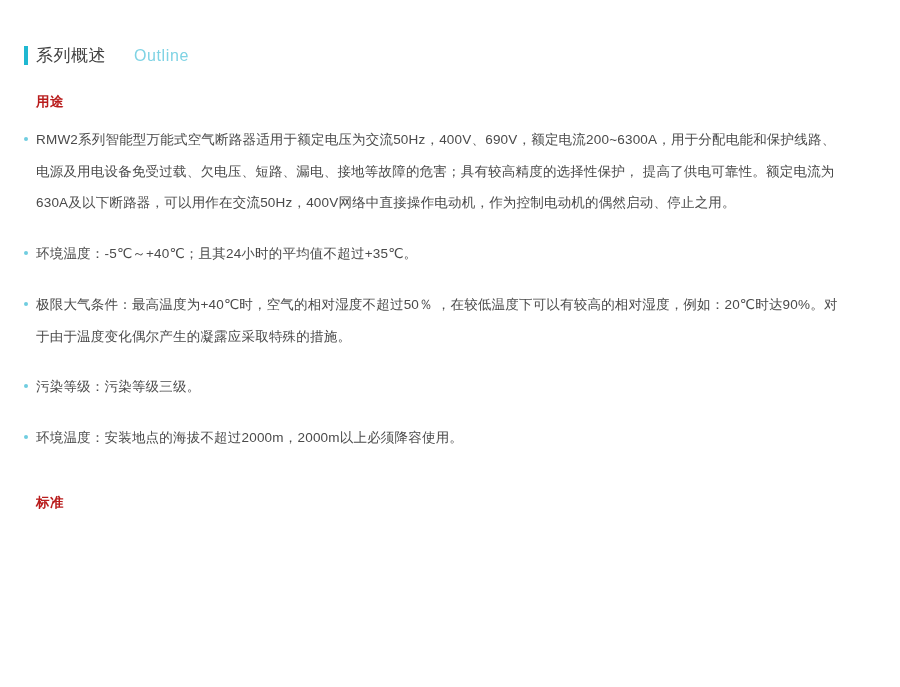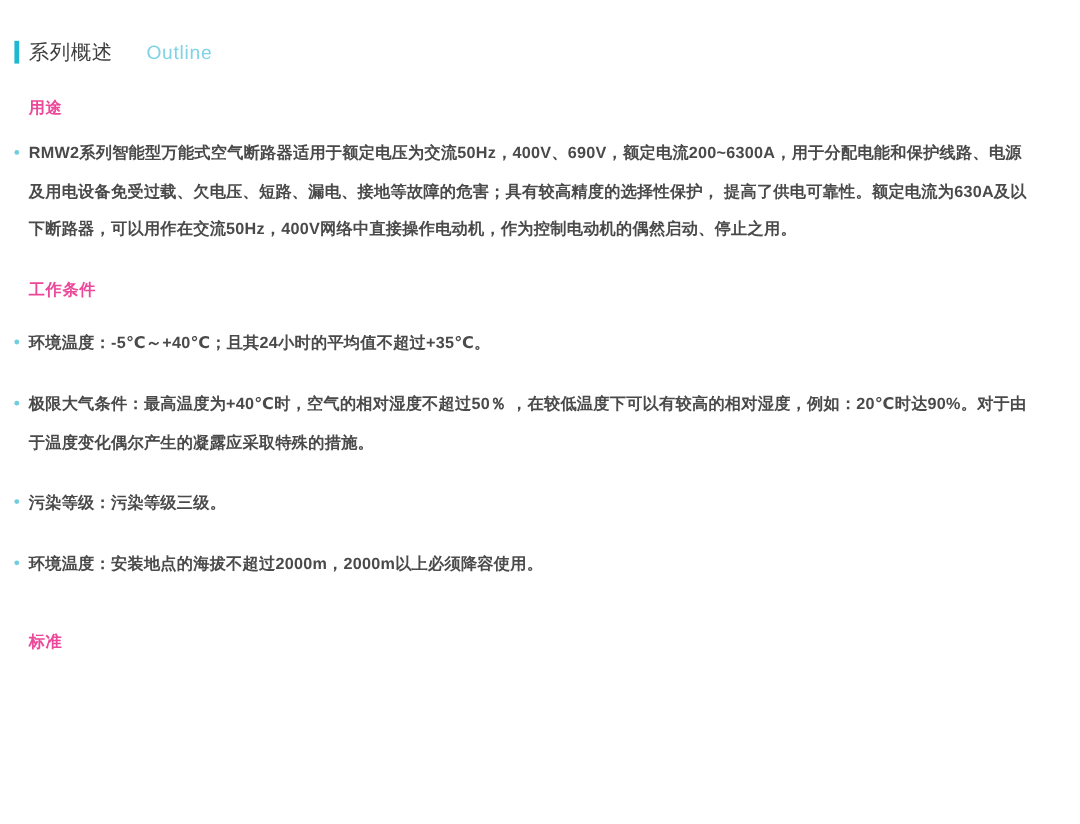--- a/index.html
+++ b/index.html
@@ -12,21 +12,21 @@
     background: #ffffff;
     font-family: "Liberation Sans", "DejaVu Sans", sans-serif;
     color: #3a3a3a;
     overflow: hidden;
   }
   .page {
     position: relative;
     width: 900px;
     height: 687px;
     box-sizing: border-box;
-    padding: 0;
+    padding: 12px;
   }
 
   
   .section-header {
     display: flex;
     align-items: baseline;
     padding: 32px 0 0 12px;
   }
   .header-bar {
     width: 4px;
@@ -46,34 +46,33 @@
     font-size: 16px;
     color: #7fd3e4;
     margin-left: 28px;
     letter-spacing: 0.6px;
   }
 
   
   .subhead {
     font-size: 13.5px;
     font-weight: bold;
-    color: #ec4899;
+    color: #b91c1c;
     margin: 26px 0 0 24px;
     letter-spacing: 0.5px;
   }
   .subhead.tight {
     margin-top: 40px;
   }
 
   
   .bullet-list {
     margin: 0;
     padding: 0;
     list-style: none;
-    font-weight: bold;
   }
   .bullet-item {
     position: relative;
     margin: 13px 0 0 0;
     padding-left: 24px;
     padding-right: 44px;
     font-size: 13.5px;
     line-height: 2.35;
     color: #4a4a4a;
     letter-spacing: 0.2px;
@@ -116,21 +115,20 @@
   </div>
 
   <div class="subhead">用途</div>
   <ul class="bullet-list">
     <li class="bullet-item">
       <span class="dot"></span>
       <span class="text">RMW2系列智能型万能式空气断路器适用于额定电压为交流50Hz，400V、690V，额定电流200~6300A，用于分配电能和保护线路、电源及用电设备免受过载、欠电压、短路、漏电、接地等故障的危害；具有较高精度的选择性保护， 提高了供电可靠性。额定电流为630A及以下断路器，可以用作在交流50Hz，400V网络中直接操作电动机，作为控制电动机的偶然启动、停止之用。</span>
     </li>
   </ul>
 
-  <div class="subhead">工作条件</div>
   <ul class="bullet-list">
     <li class="bullet-item small-gap">
       <span class="dot"></span>
       <span class="text">环境温度：-5℃～+40℃；且其24小时的平均值不超过+35℃。</span>
     </li>
     <li class="bullet-item small-gap">
       <span class="dot"></span>
       <span class="text">极限大气条件：最高温度为+40℃时，空气的相对湿度不超过50％ ，在较低温度下可以有较高的相对湿度，例如：20℃时达90%。对于由于温度变化偶尔产生的凝露应采取特殊的措施。</span>
     </li>
     <li class="bullet-item small-gap">

